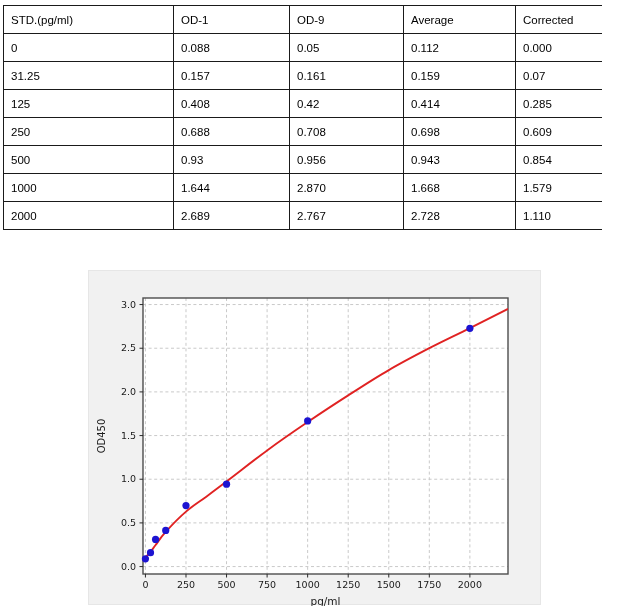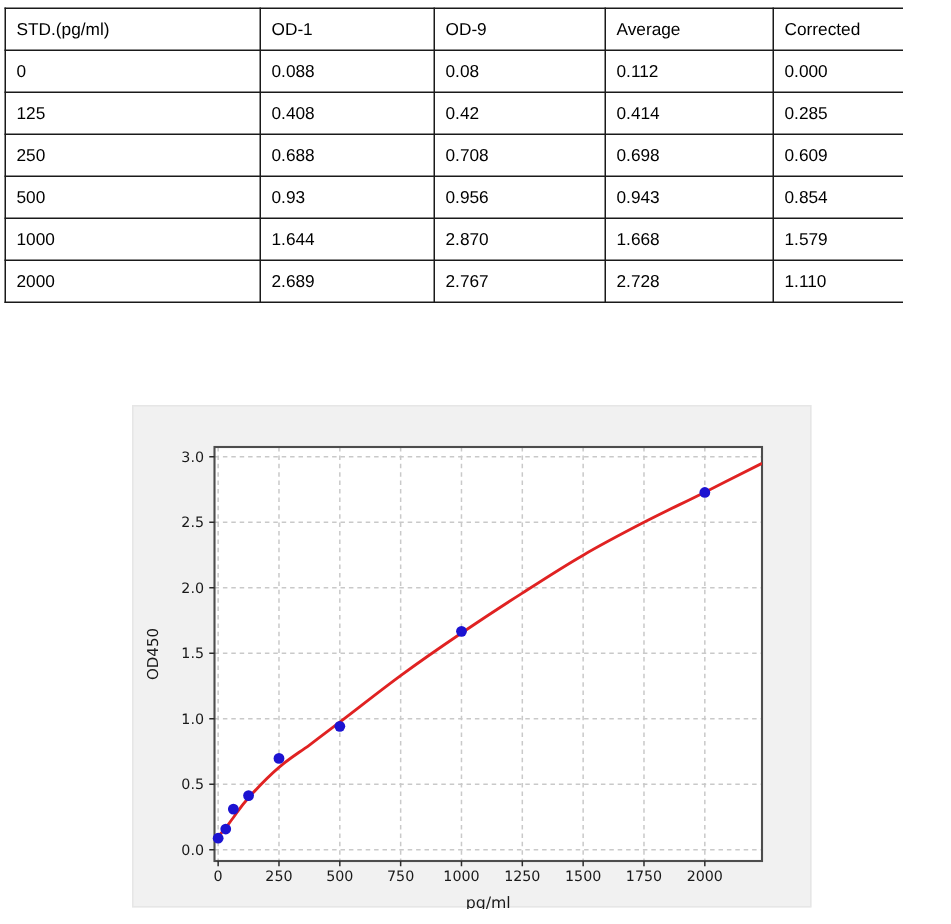--- a/index.html
+++ b/index.html
@@ -47,23 +47,30 @@
           <th>OD-1</th>
           <th>OD-9</th>
           <th>Average</th>
           <th>Corrected</th>
         </tr>
       </thead>
     <tbody id="std-tbody">
         <tr>
           <td>0</td>
           <td>0.088</td>
-          <td>0.08</td>
+          <td>0.05</td>
           <td>0.112</td>
           <td>0.000</td>
+        </tr>
+        <tr>
+          <td>31.25</td>
+          <td>0.157</td>
+          <td>0.161</td>
+          <td>0.159</td>
+          <td>0.07</td>
         </tr>
         <tr>
           <td>125</td>
           <td>0.408</td>
           <td>0.42</td>
           <td>0.414</td>
           <td>0.285</td>
         </tr>
         <tr>
           <td>250</td>

